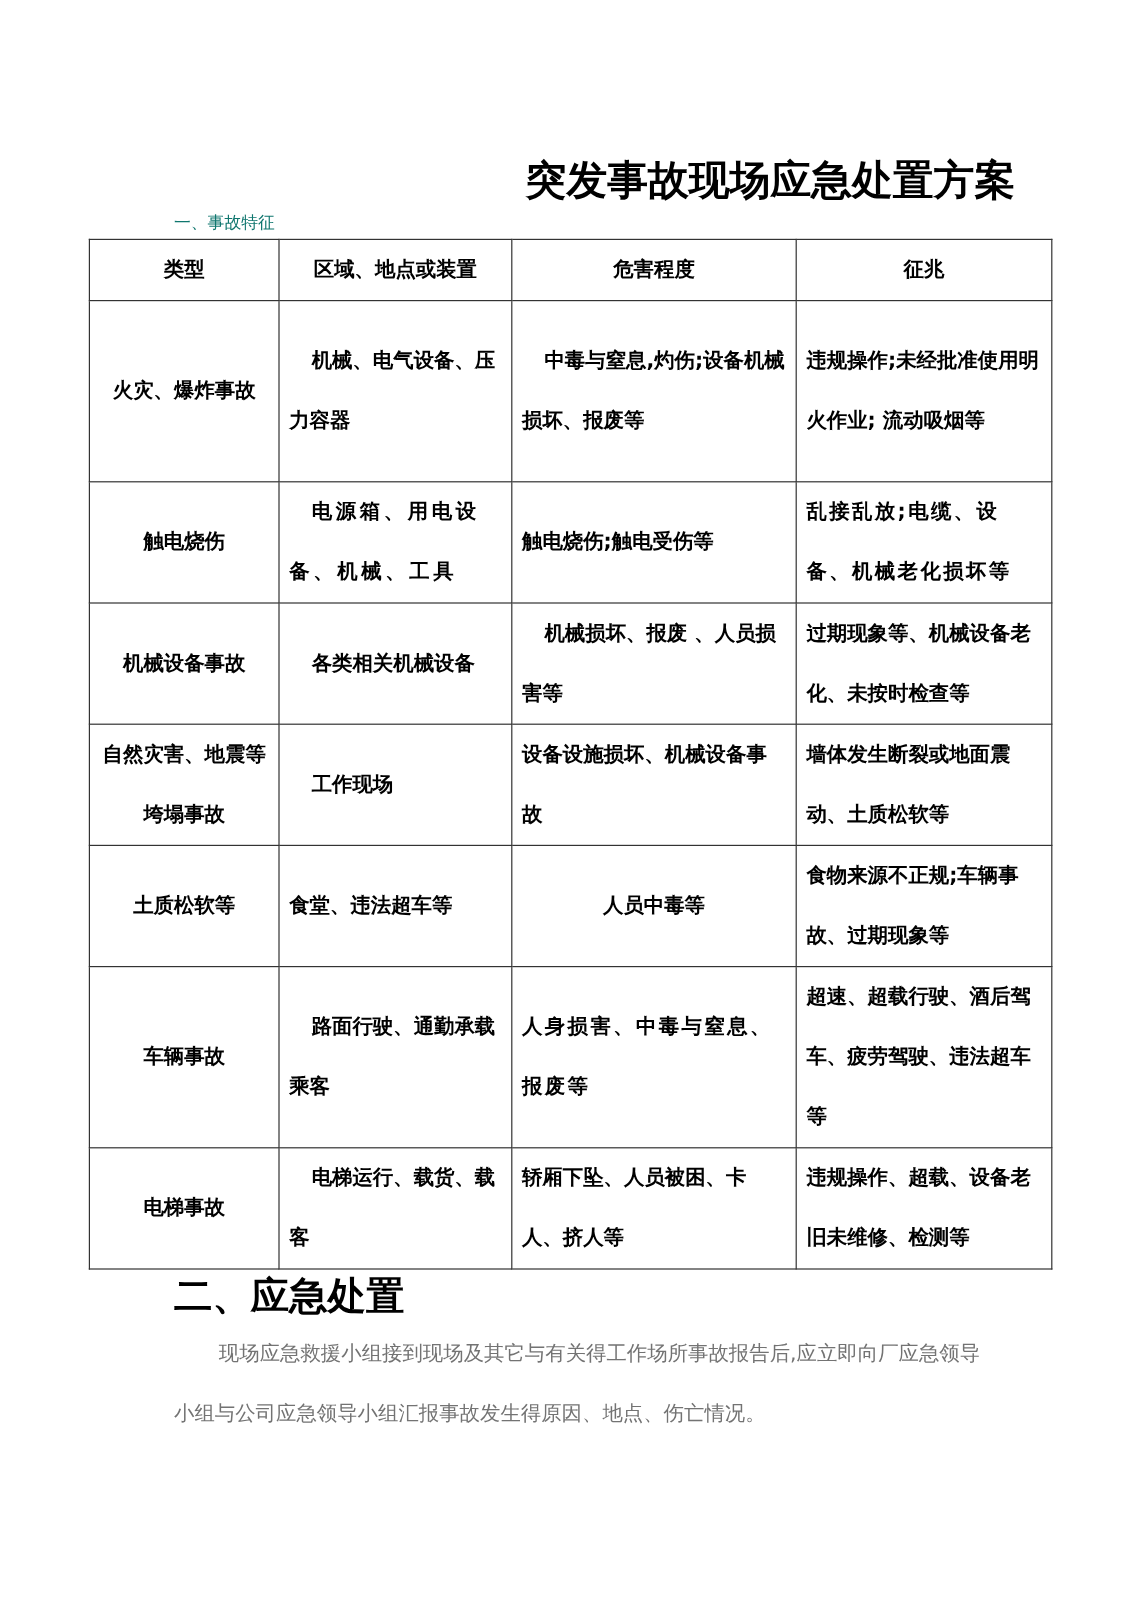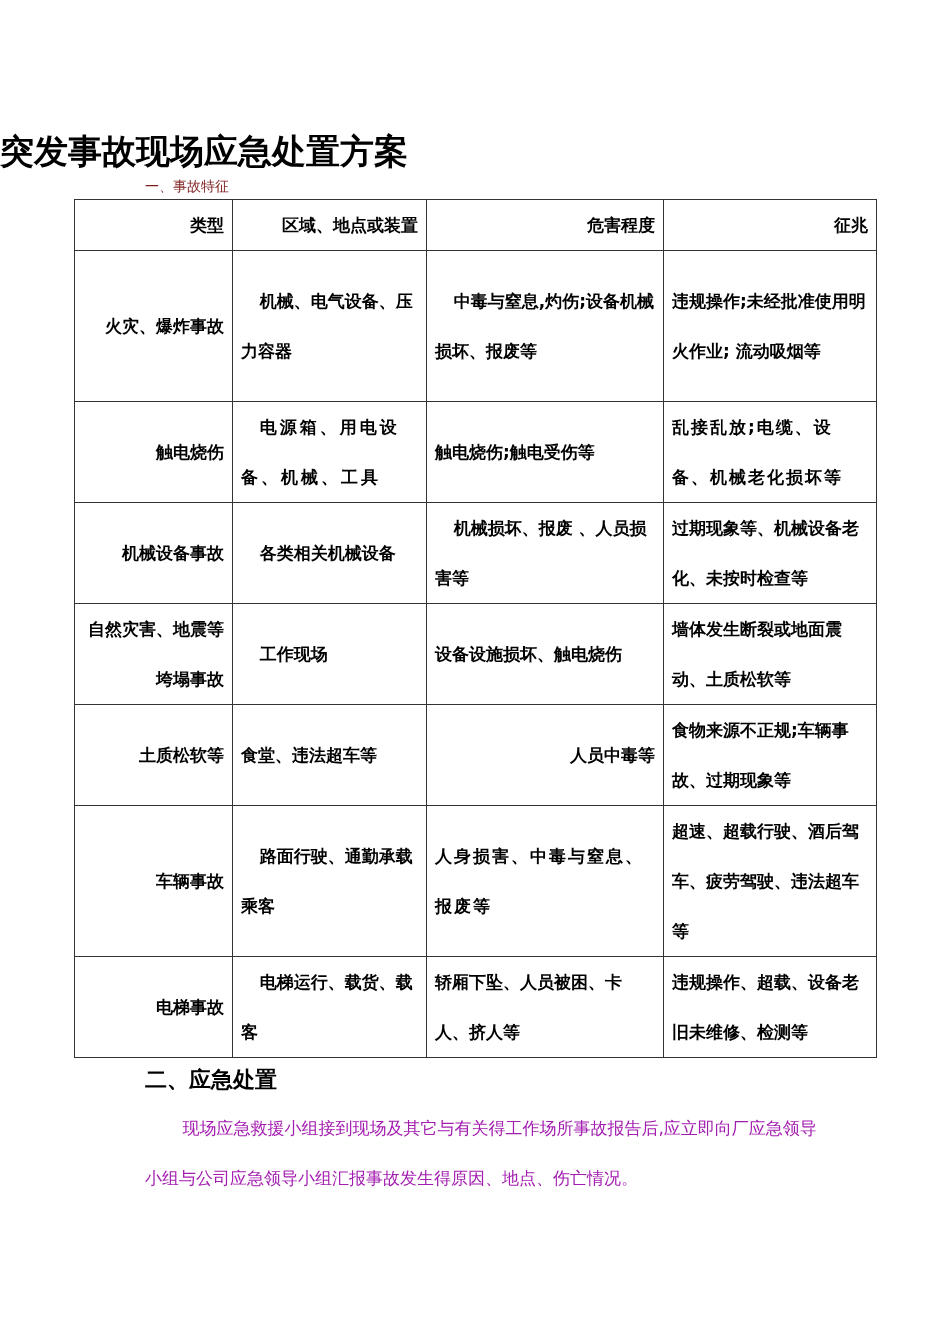--- a/index.html
+++ b/index.html
@@ -4,48 +4,48 @@
 <style>
   html, body { margin: 0; padding: 0; }
   body {
     width: 950px; height: 1344px; background: #ffffff;
     position: relative; overflow: hidden;
     font-family: "DejaVu Sans", "Liberation Sans", sans-serif;
     color: #000;
   }
   .title {
     position: absolute; left: 0; width: 846px; top: 126px;
-    text-align: left; font-size: 34px; font-weight: bold; letter-spacing: 0px;
+    text-align: right; font-size: 34px; font-weight: bold; letter-spacing: 0px;
     line-height: 50px;
   }
   .sub {
     position: absolute; left: 145px; top: 176px;
     font-family: "DejaVu Serif", "Liberation Serif", serif;
-    font-size: 14px; color: #7f1d1d; line-height: 20px;
+    font-size: 14px; color: #0f766e; line-height: 20px;
   }
   table.main {
     position: absolute; left: 74px; top: 199px;
     border-collapse: collapse; table-layout: fixed;
     width: 802px;
   }
   table.main td {
     border: 1.3px solid #333;
     font-size: 17px; font-weight: bold; line-height: 50px;
     padding: 0 8px; vertical-align: middle; word-break: break-all;
   }
-  td.c { text-align: right; }
+  td.c { text-align: center; }
   td.ind { text-indent: 1.1em; }
   .h2 {
     position: absolute; left: 145px; top: 1060px;
-    font-size: 22px; font-weight: bold; line-height: 40px;
+    font-size: 32px; font-weight: bold; line-height: 40px;
   }
   .para {
     position: absolute; left: 145px; width: 680px; top: 1103px;
     font-size: 17px; line-height: 50px; text-indent: 2.2em;
-    color: #a21caf;
+    color: #737373;
   }
 </style>
 </head>
 <body>
 
 <div class="title">突发事故现场应急处置方案</div>
 <div class="sub">一、事故特征</div>
 
 <table class="main">
   <colgroup>
@@ -75,21 +75,21 @@
   </tr>
   <tr style="height:100px">
     <td class="c">机械设备事故</td>
     <td class="ind">各类相关机械设备</td>
     <td class="ind">机械损坏、报废 、人员损害等</td>
     <td>过期现象等、机械设备老化、未按时检查等</td>
   </tr>
   <tr style="height:100px">
     <td class="c">自然灾害、地震等垮塌事故</td>
     <td class="ind">工作现场</td>
-    <td>设备设施损坏、触电烧伤</td>
+    <td>设备设施损坏、机械设备事故</td>
     <td>墙体发生断裂或地面震动、土质松软等</td>
   </tr>
   <tr style="height:101px">
     <td class="c">土质松软等</td>
     <td>食堂、违法超车等</td>
     <td class="c">人员中毒等</td>
     <td>食物来源不正规;车辆事故、过期现象等</td>
   </tr>
   <tr style="height:150px">
     <td class="c">车辆事故</td>

